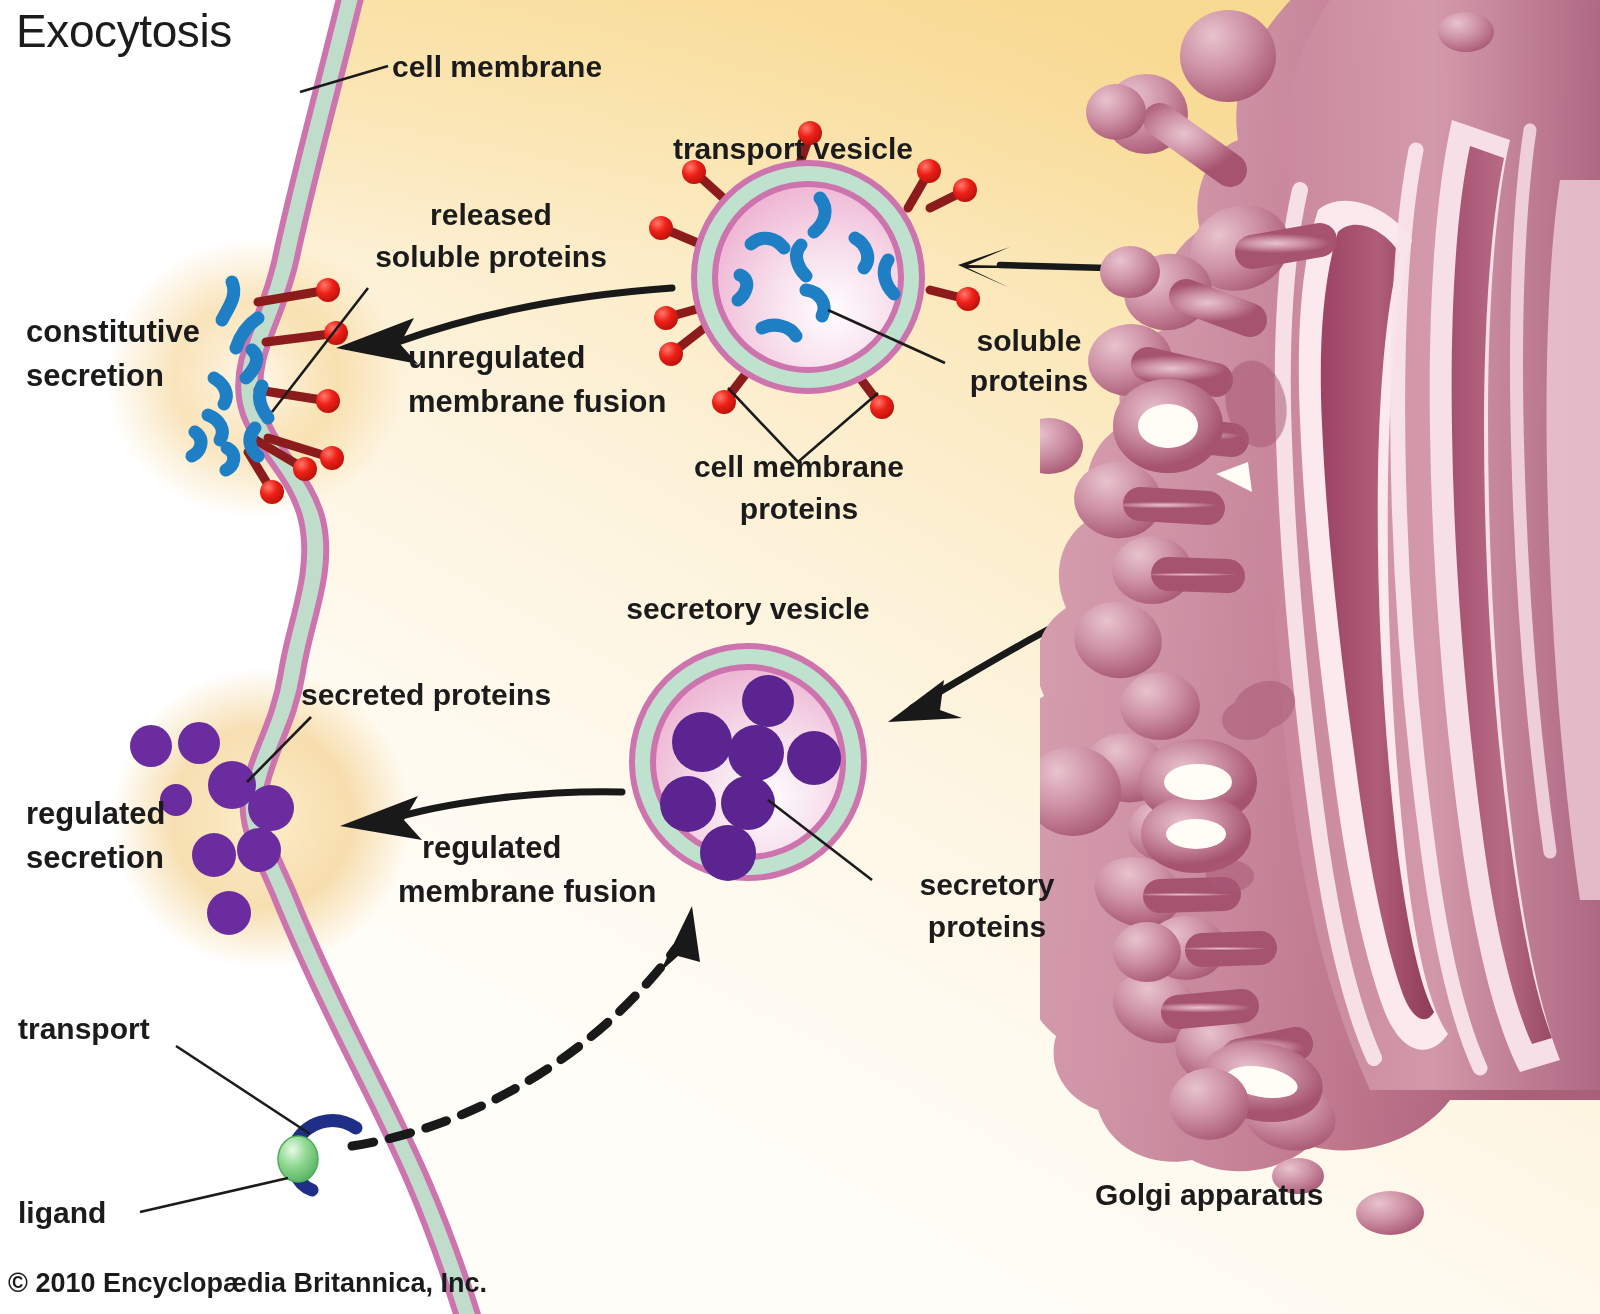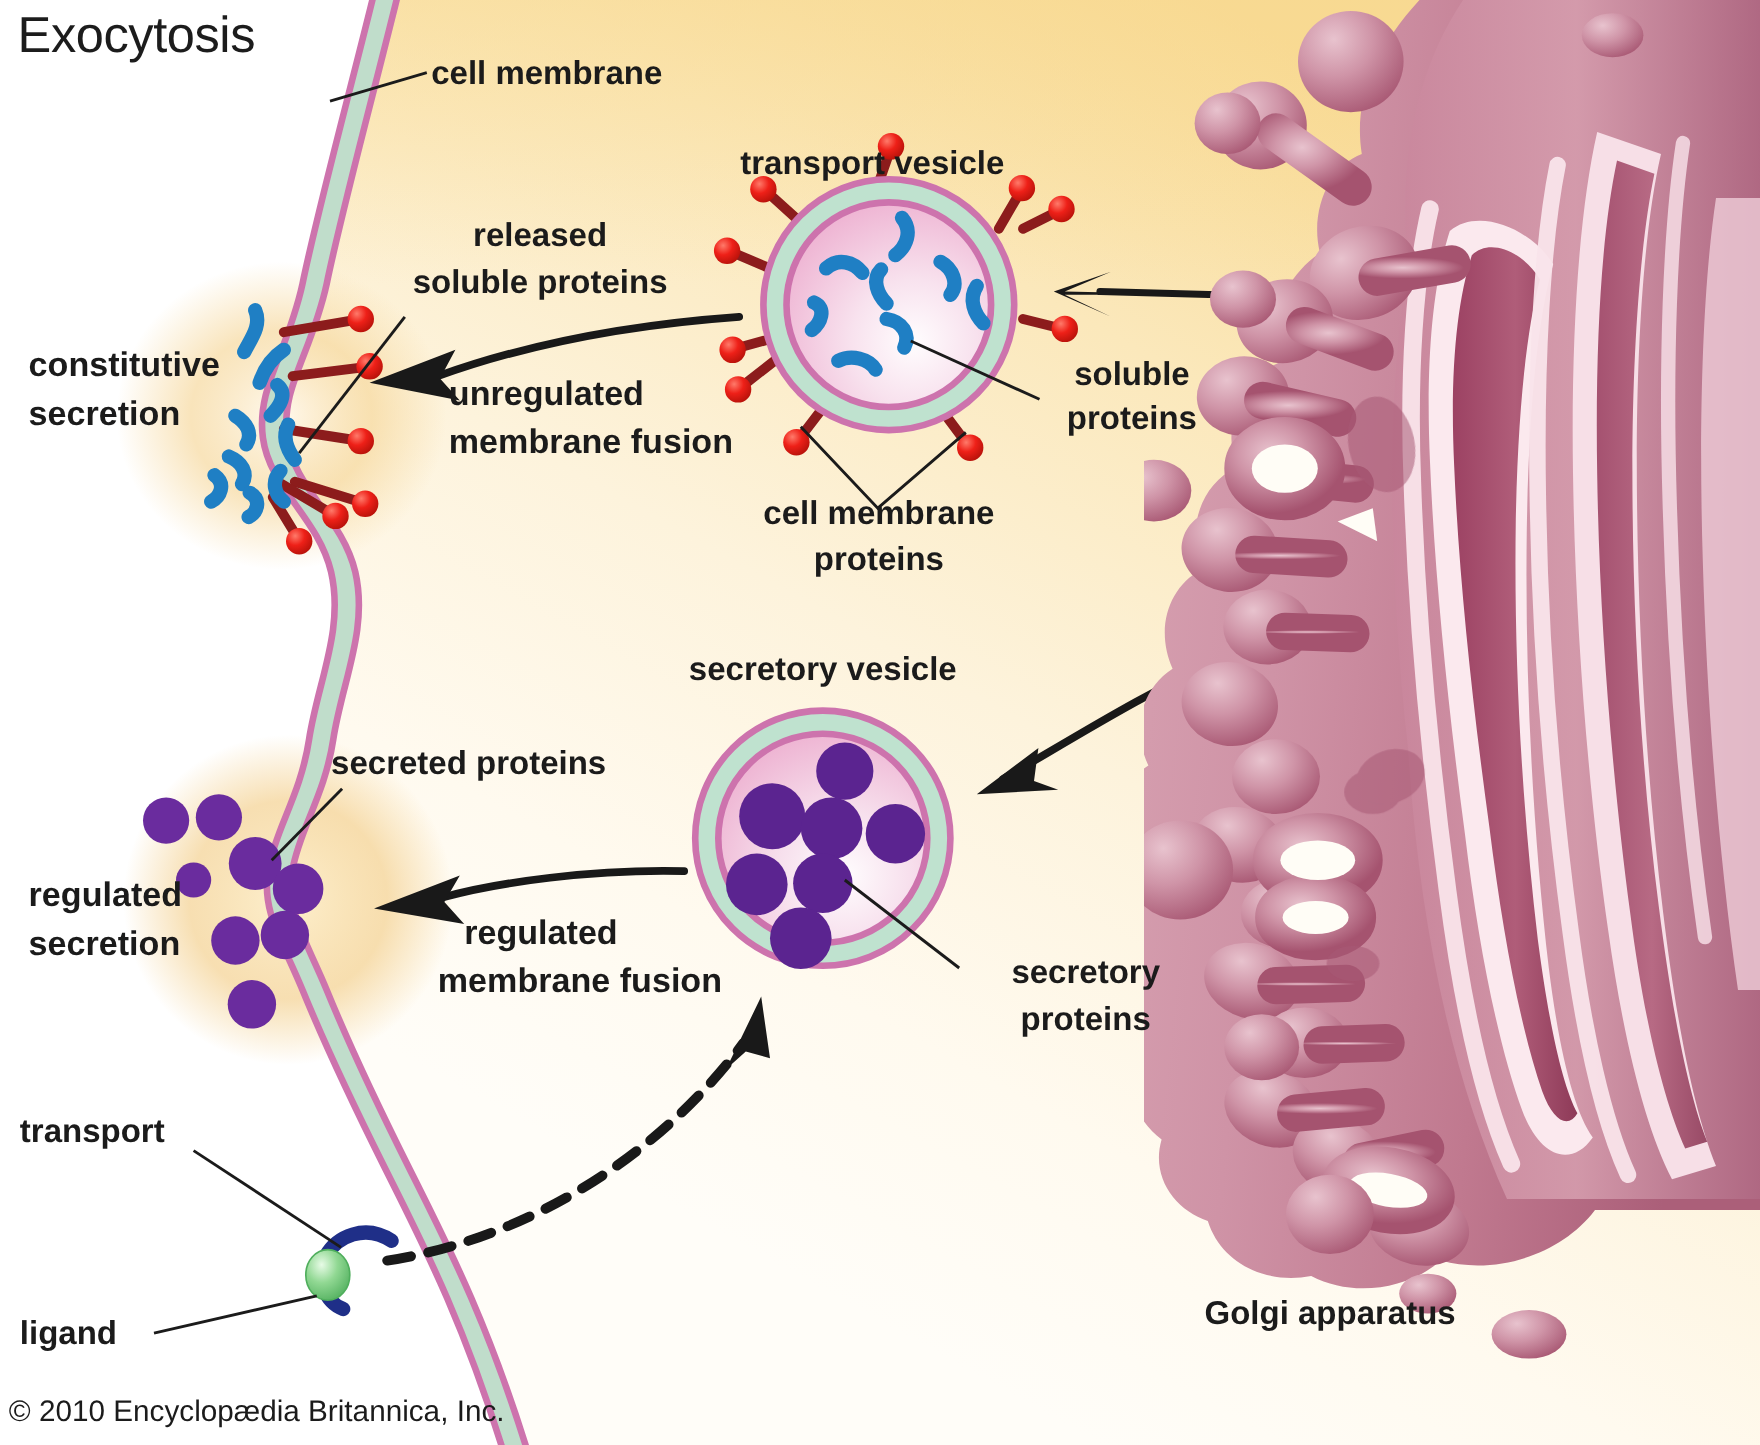--- a/index.html
+++ b/index.html
@@ -4,21 +4,21 @@
 <style>
   html,body{margin:0;padding:0;background:#ffffff;}
   body{font-family:"Liberation Sans",sans-serif;}
   #stage{position:relative;width:1600px;height:1314px;background:#ffffff;overflow:hidden;}
   #stage svg{position:absolute;left:0;top:0;}
   .lbl{position:absolute;color:#1b1b1b;font-family:"Liberation Sans",sans-serif;white-space:pre;line-height:1.14;}
   .lbl.reg{font-weight:700;font-size:30px;}
   .lbl.bold{font-weight:700;font-size:31px;}
   .lbl.ctr{text-align:center;}
   #title{position:absolute;left:16px;top:4px;font-size:46px;font-weight:400;color:#1c1c1c;letter-spacing:-0.4px;}
-  #copyright{position:absolute;left:8px;top:1268px;font-size:27px;font-weight:400;color:#1b1b1b;}
+  #copyright{position:absolute;left:8px;top:1268px;font-size:27px;font-weight:700;color:#1b1b1b;}
 </style>
 </head>
 <body>
 
 <div id="stage">
 
   <svg width="1600" height="1314" viewBox="0 0 1600 1314">
     <defs>
       <linearGradient id="cyto" x1="0.62" y1="0" x2="0.18" y2="0.78">
         <stop offset="0" stop-color="#f8da95"></stop>

